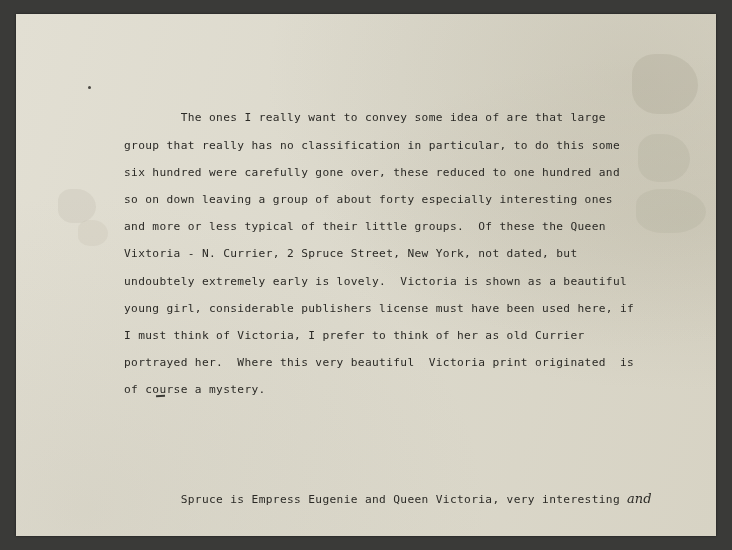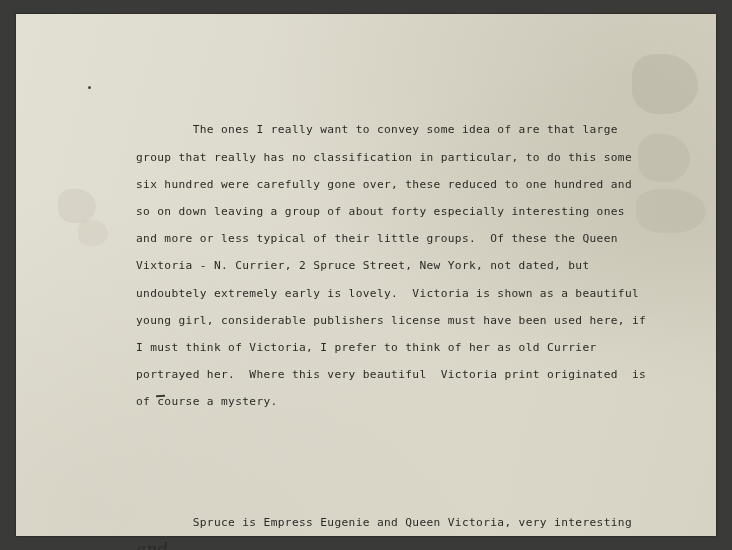--- a/index.html
+++ b/index.html
@@ -50,30 +50,30 @@
     left: 108px;
     top: 36px;
     right: 40px;
     color: #2b2a26;
     font-size: 11.2px;
     letter-spacing: 0.35px;
     line-height: 27.2px;
     white-space: pre-wrap;
   }
   .para {
-    margin: 12px;
+    margin: 0;
     white-space: pre-wrap;
   }
   .para + .para {
     margin-top: 27px;
   }
   .handwritten {
     font-family: "DejaVu Serif", serif;
     font-style: italic;
-    font-size: 17px;
+    font-size: 13px;
     letter-spacing: 0;
   }
   .ink-dot {
     position: absolute;
     left: 72px;
     top: 72px;
     width: 3px;
     height: 3px;
     border-radius: 50%;
     background: #4a4843;

